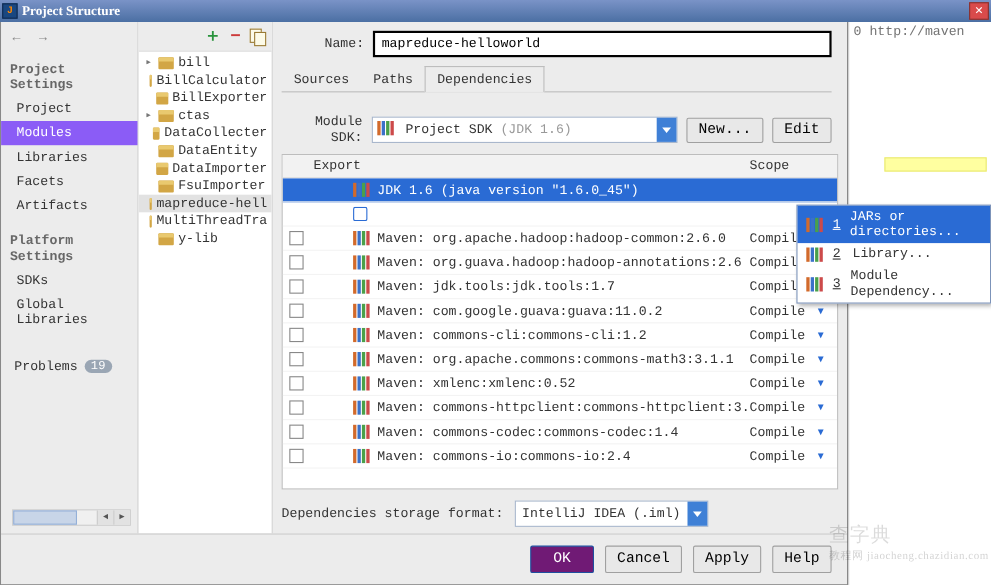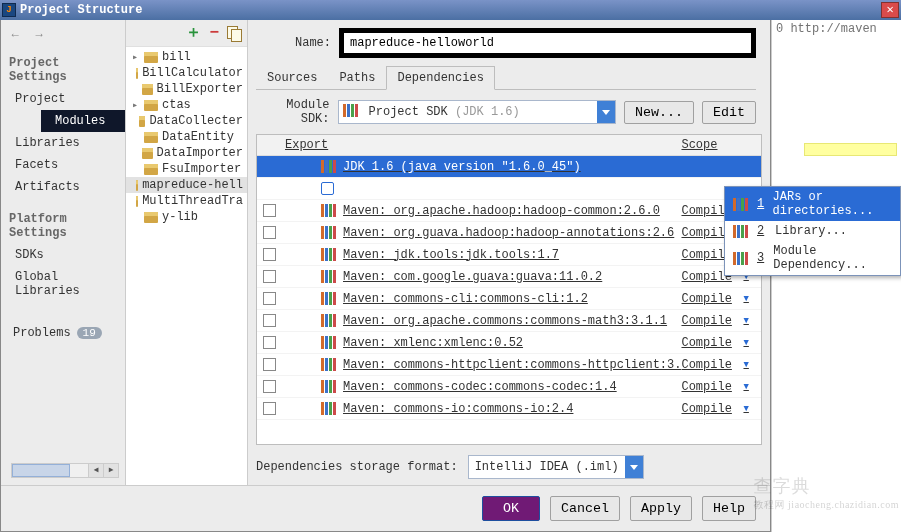--- a/index.html
+++ b/index.html
@@ -1,32 +1,32 @@
 <!DOCTYPE html>
 <html><head>
 <meta charset="utf-8">
 <style>
 * { box-sizing: border-box; margin: 0; padding: 0; }
 body { font-family: "SimSun", "Courier New", monospace; font-size: 12px; background: #fff; color: #333; overflow: hidden; width: 901px; height: 532px; position: relative; }
 .titlebar { background: linear-gradient(#7a93c7, #4b6fa3); height: 20px; color: #fff; display: flex; align-items: center; padding: 0 2px; font-weight: bold; }
 .titlebar .icon-sq { width: 14px; height: 14px; background: #1a4780; border: 1px solid #0f2a50; margin-right: 4px; display: flex; align-items: center; justify-content: center; color: #ff8800; font-size: 9px; }
-.titlebar .title { flex: 1; }
+.titlebar .title { flex: 1; font-family: Liberation Serif, serif; }
 .titlebar .close { width: 18px; height: 16px; background: #d94b4b; border: 1px solid #823131; text-align: center; color: #fff; line-height: 14px; }
 .main-row { display: flex; height: 512px; }
 .url-panel { width: 128px; background: #fff; color: #737373; font-family: Liberation Mono, monospace; font-size: 12px; padding: 2px 4px; border-left: 1px solid #ccc; }
 .yellowbar { position: absolute; right: 4px; top: 143px; width: 93px; height: 13px; background: #ffffa0; border: 1px solid #e8e874; }
 .dialog { width: 771px; background: #ececec; display: flex; flex-direction: column; border: 1px solid #888; border-top: none; }
 .top-strip { display: flex; }
 .leftnav { width: 125px; background: #ececec; border-right: 1px solid #ccc; display: flex; flex-direction: column; }
 .nav-icons { display: flex; align-items: center; gap: 8px; padding: 6px 6px 2px; }
 .arrow-btn { width: 16px; height: 16px; display: inline-flex; align-items: center; justify-content: center; color: #888; cursor: pointer; }
 .nav-section { padding: 8px 0 2px; }
 .nav-header { color: #676767; font-weight: bold; padding: 4px 8px; font-size: 12px; }
 .nav-item { padding: 4px 8px 4px 14px; color: #333; cursor: pointer; }
-.nav-item.sel { background: #0f172a; color: #fff; margin-left: 40px; }
+.nav-item.sel { background: #8b5cf6; color: #fff; }
 .nav-problems { display: flex; align-items: center; gap: 6px; padding: 6px 12px; }
 .badge { background: #9aa6b4; color: #fff; border-radius: 8px; padding: 0 6px; font-size: 11px; }
 .leftnav .spacer { flex: 1; }
 .scrolltrack { position: absolute; left: 11px; bottom: 54px; width: 108px; height: 15px; background: #f0f0f0; border: 1px solid #ccc; display: flex; }
 .scrolltrack .thumb { width: 55%; background: #c8d5e8; border: 1px solid #94b0d8; }
 .scrolltrack .gap { flex:1; }
 .scrolltrack .arrow { width: 15px; background: #e2e2e2; border-left: 1px solid #ccc; text-align:center; line-height:12px; color:#555;}
 .tree-col { width: 122px; background: #fff; border-right: 1px solid #ccc; display: flex; flex-direction:column; }
 .tree-toolbar { display: flex; align-items: center; gap: 8px; padding: 4px 6px; border-bottom: 1px solid #e0e0e0; background:#ececec; justify-content:flex-end; }
 .plus { color: #29933c; font-weight: bold; font-size: 16px; line-height: 12px; }
@@ -37,35 +37,35 @@
 .copy-icn::after { left:4px; top:3px; }
 .tree-list { padding: 2px 0; overflow:hidden; flex:1; }
 .tree-item { display: flex; align-items: center; gap: 4px; padding: 1px 4px; cursor: pointer; white-space: nowrap; }
 .tree-item.sel { background: #e2e2e2; }
 .tri { width: 10px; text-align: center; color: #777; font-size: 10px; }
 .folder { width: 14px; height: 11px; background: #d2a645; border-radius: 1px; position: relative; display:inline-block; box-shadow: inset 0 4px 0 #e9c96f; }
 .tree-item .lbl { font-family: "Courier New", monospace; }
 .content { flex: 1; background: #ececec; padding: 8px 14px 0 8px; display: flex; flex-direction: column; overflow:hidden;justify-content:space-between; }
 .row { display: flex; align-items: center; gap: 8px; margin-bottom: 8px; }
 .lblf { width: 75px; text-align: right; font-family:"Courier New",monospace; }
-input.text { border: 5px solid #000000; background: #fff; padding: 3px 6px; font-family: "Courier New", monospace; font-size: 12px; }
+input.text { border: 2px solid #000000; background: #fff; padding: 3px 6px; font-family: "Courier New", monospace; font-size: 12px; }
 .name-input { flex: 1; }
-.tabs { display: flex; border-bottom: 1px solid #bdbdbd; margin-bottom: 8px; }
+.tabs { display: flex; border-bottom: 1px solid #bdbdbd; margin-bottom: 20px; }
 .tab { padding: 4px 10px 3px; border: 1px solid transparent; font-family:"Courier New",monospace; cursor: pointer; color:#333; }
 .tab.active { background: #ececec; border: 1px solid #bdbdbd; border-bottom: 1px solid #ececec; margin-bottom: -1px; }
 .sdk-row { display: flex; align-items: center; gap: 8px; margin-bottom: 8px; }
 .combo { display: inline-flex; align-items: center; border: 1px solid #a9b7cc; background: #fff; height: 24px; }
 .combo .booksicn { display:inline-flex; width:16px; height:16px; margin:0 4px; }
 .combo .txt { padding: 0 6px; font-family:"Courier New",monospace; }
 .combo .hint { color:#999; }
 .combo .dd { width: 18px; height: 100%; background: #3f80d6; display:flex; align-items:center; justify-content:center; }
 .combo .dd::after { content: ""; border-left:4px solid transparent; border-right:4px solid transparent; border-top:5px solid #fff; }
 .btn { background: #e8e8e8; border: 1px solid #a0a0a0; padding: 3px 10px; font-family:"Courier New",monospace; cursor: pointer; border-radius: 2px; }
 .btn.primary { background: #701a75; color: #fff; border-color: #1e4f9f; padding: 4px 20px; }
-.deps-wrap { display:flex; gap: 16px; flex:1; min-height:0;text-decoration:underline; }
+.deps-wrap { display:flex; gap: 16px; flex:1; min-height:0; }
 .deps-table { flex: 1; border: 1px solid #bdbdbd; background: #fff; display: flex; flex-direction: column; }
 .dt-head { display: flex; background: #f2f2f2; border-bottom: 1px solid #ddd; font-family:"Courier New",monospace; }
 .dt-head .c-check { width: 24px; }
 .dt-head .c-exp { width: 60px; padding:3px 4px; }
 .dt-head .c-name { flex: 1; }
 .dt-head .c-scope { width: 62px; padding:3px 0; }
 .dt-head .c-dd { width: 18px; }
 .dt-body { flex: 1; overflow: hidden; }
 .dt-row { display: flex; align-items: center; height: 22px; font-family:"Courier New",monospace; border-bottom:1px solid #f3f3f3; }
 .dt-row.highlight { background: #2a6bd4; color: #fff; }

